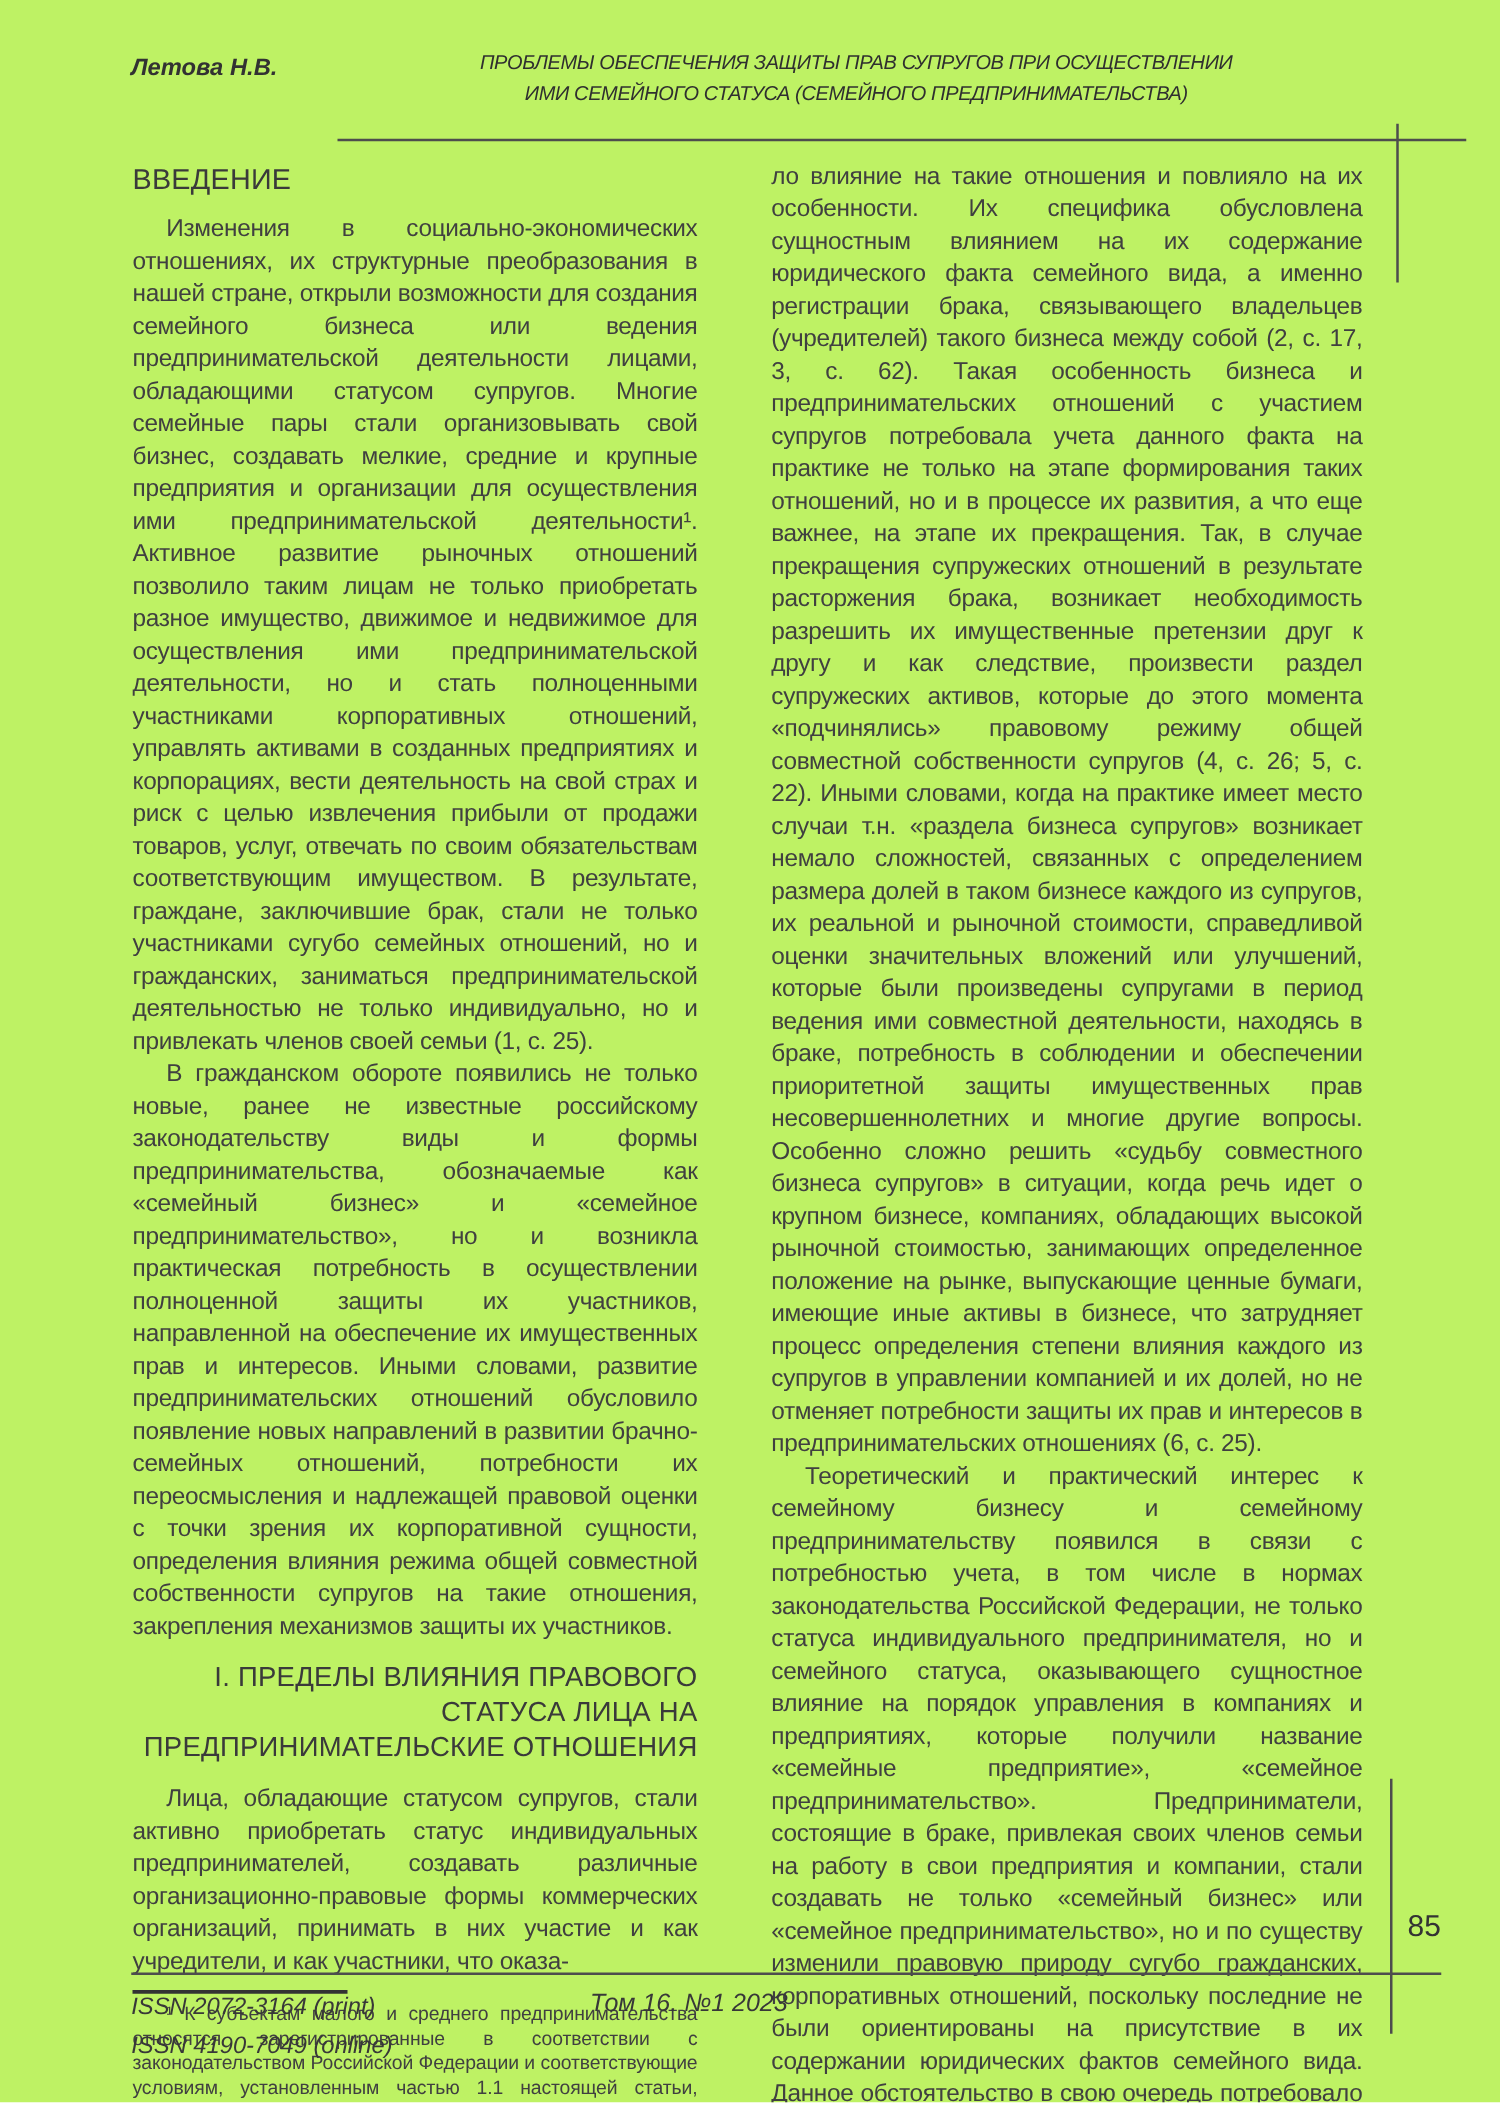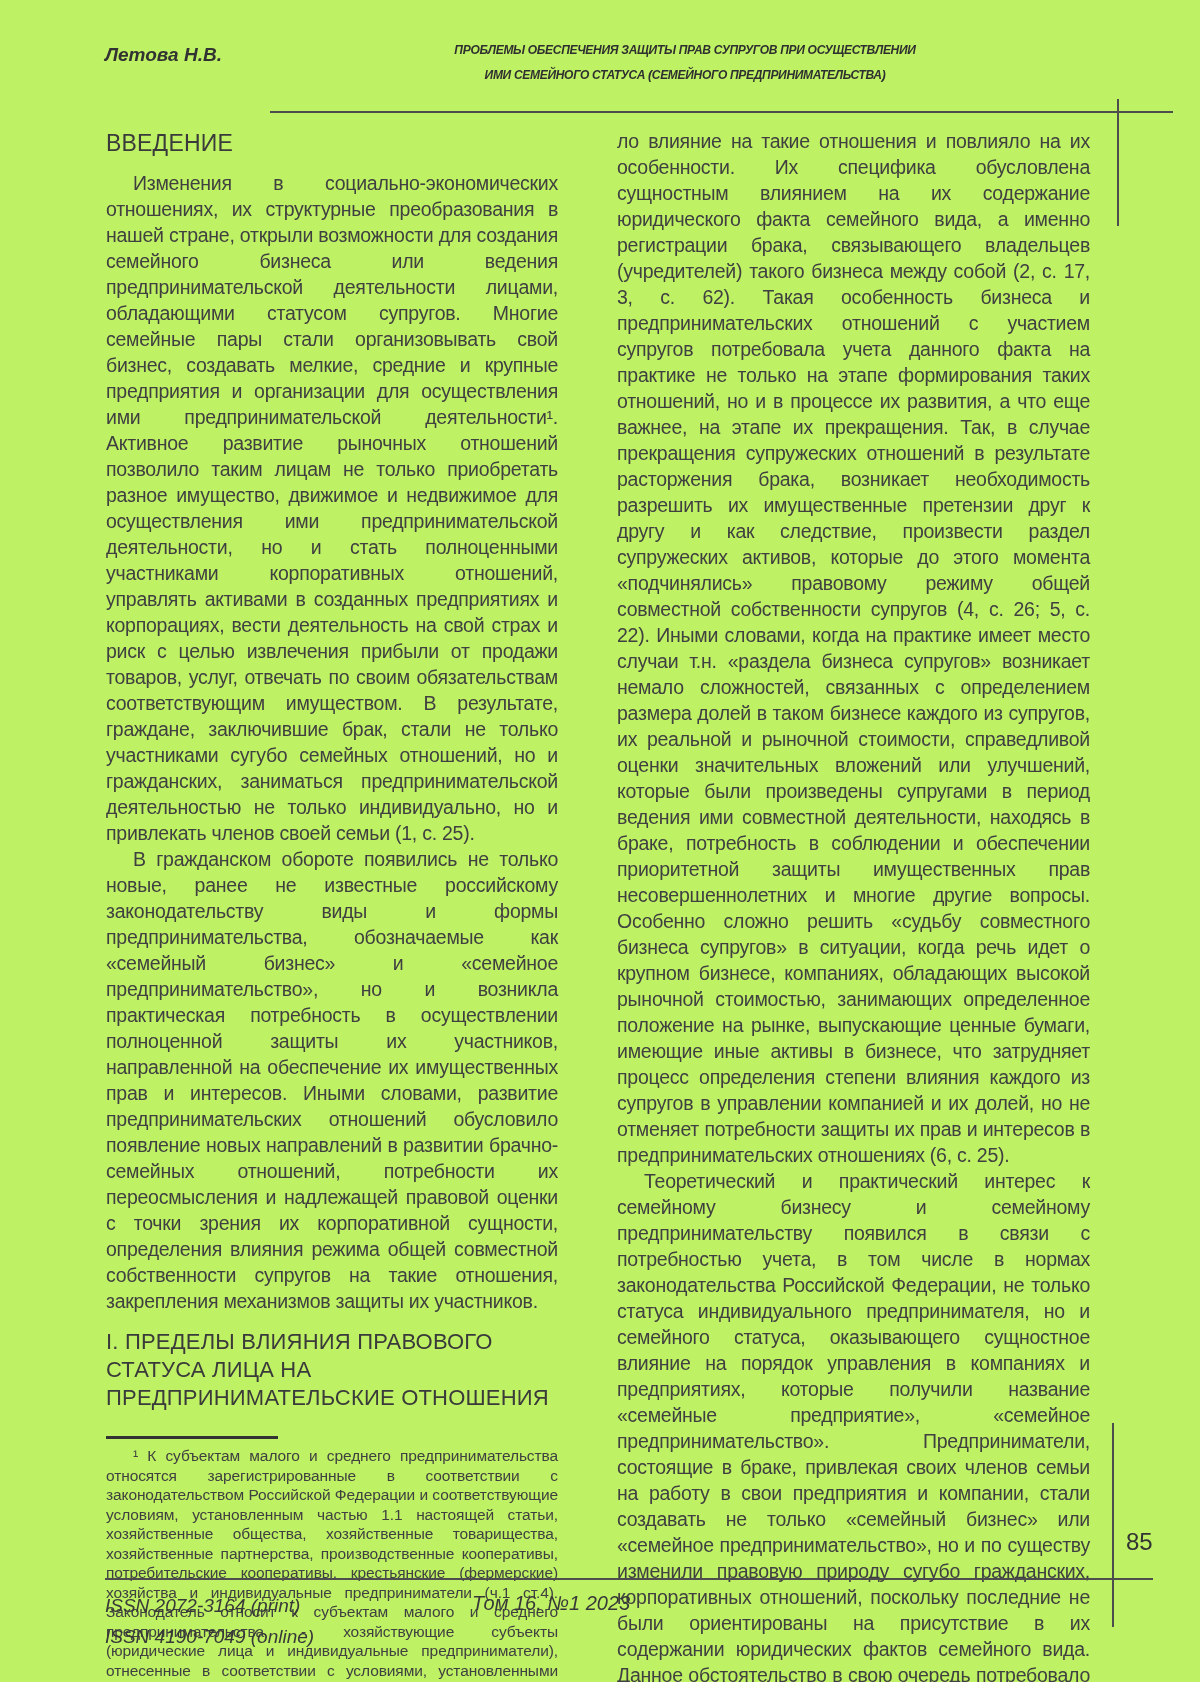--- a/index.html
+++ b/index.html
@@ -11,22 +11,22 @@
     color:#3e3e3e;
     overflow:hidden;
   }
   
   .author{
     position:absolute;left:105px;top:44px;
     font-style:italic;font-weight:bold;font-size:19px;color:#323232;
   }
   .title{
     position:absolute;left:300px;top:38px;width:770px;
-    text-align:center;font-style:italic;font-weight:bold;
-    font-size:12px;line-height:25px;color:#2f2f2f;letter-spacing:-0.3px;
+    text-align:center;font-style:italic;font-weight:normal;
+    font-size:16px;line-height:25px;color:#2f2f2f;letter-spacing:-0.3px;
   }
   .rule{position:absolute;background:#4d4d4d;}
   .rule-header{left:270px;top:111px;width:903px;height:2px;}
   .tick-top{left:1117px;top:99px;width:2px;height:127px;}
   .rule-footer{left:105px;top:1578px;width:1048px;height:2px;}
   .tick-bottom{left:1112px;top:1423px;width:2px;height:204px;}
   
   .col{
     position:absolute;top:128px;
     font-size:19.5px;line-height:26px;letter-spacing:-0.25px;
@@ -34,21 +34,21 @@
   }
   .col-left{left:106px;width:452px;height:1434px;display:flex;flex-direction:column;}
   .col-right{left:617px;width:473px;}
   .col p{margin:0;text-indent:27px;}
   .col p.no-indent{text-indent:0;}
   h2{
     font-weight:normal;color:#3a3a3a;letter-spacing:0.2px;
     text-align:left;
   }
   .h-intro{font-size:23px;margin:2px 0 14px 0;line-height:26px;}
-  .h-section{font-size:22px;line-height:28px;margin:14px 0 14px 0;}
+  .h-section{font-size:22px;line-height:28px;margin:14px 0 14px 0;text-align:right;}
   
   .footnote-wrap{margin-top:auto;padding-top:10px;}
   .footnote-sep{width:172px;height:3px;background:#333333;margin:0 0 7px 0;}
   .footnote{
     font-size:15.5px;line-height:19.5px;letter-spacing:-0.1px;
     text-align:justify;color:#404040;text-indent:18px;margin:0;
   }
   
   .footer-item{position:absolute;font-style:italic;font-size:19px;color:#383838;}
   .issn-block{left:105px;top:1590px;line-height:31px;}
@@ -70,20 +70,21 @@
     <div>ИМИ СЕМЕЙНОГО СТАТУСА (СЕМЕЙНОГО ПРЕДПРИНИМАТЕЛЬСТВА)</div>
   </div>
   <div class="rule rule-header"></div>
   <div class="rule tick-top"></div>
 
   <div class="col col-left">
     <h2 class="h-intro">ВВЕДЕНИЕ</h2>
     <p>Изменения в социально-экономических отношениях, их структурные преобразования в нашей стране, открыли возможности для создания семейного бизнеса или ведения предпринимательской деятельности лицами, обладающими статусом супругов. Многие семейные пары стали организовывать свой бизнес, создавать мелкие, средние и крупные предприятия и организации для осуществления ими предпринимательской деятельности¹. Активное развитие рыночных отношений позволило таким лицам не только приобретать разное имущество, движимое и недвижимое для осуществления ими предпринимательской деятельности, но и стать полноценными участниками корпоративных отношений, управлять активами в созданных предприятиях и корпорациях, вести деятельность на свой страх и риск с целью извлечения прибыли от продажи товаров, услуг, отвечать по своим обязательствам соответствующим имуществом. В результате, граждане, заключившие брак, стали не только участниками сугубо семейных отношений, но и гражданских, заниматься предпринимательской деятельностью не только индивидуально, но и привлекать членов своей семьи (1, с. 25).</p>
     <p>В гражданском обороте появились не только новые, ранее не известные российскому законодательству виды и формы предпринимательства, обозначаемые как «семейный бизнес» и «семейное предпринимательство», но и возникла практическая потребность в осуществлении полноценной защиты их участников, направленной на обеспечение их имущественных прав и интересов. Иными словами, развитие предпринимательских отношений обусловило появление новых направлений в развитии брачно-семейных отношений, потребности их переосмысления и надлежащей правовой оценки с точки зрения их корпоративной сущности, определения влияния режима общей совместной собственности супругов на такие отношения, закрепления механизмов защиты их участников.</p>
     <h2 class="h-section">I. ПРЕДЕЛЫ ВЛИЯНИЯ ПРАВОВОГО СТАТУСА ЛИЦА НА ПРЕДПРИНИМАТЕЛЬСКИЕ ОТНОШЕНИЯ</h2>
+    <p>Лица, обладающие статусом супругов, стали активно приобретать статус индивидуальных предпринимателей, создавать различные организационно-правовые формы коммерческих организаций, принимать в них участие и как учредители, и как участники, что оказа-</p>
     <div class="footnote-wrap">
       <div class="footnote-sep"></div>
       <p class="footnote">¹ К субъектам малого и среднего предпринимательства относятся зарегистрированные в соответствии с законодательством Российской Федерации и соответствующие условиям, установленным частью 1.1 настоящей статьи, хозяйственные общества, хозяйственные товарищества, хозяйственные партнерства, производственные кооперативы, потребительские кооперативы, крестьянские (фермерские) хозяйства и индивидуальные предприниматели (ч.1 ст.4). Законодатель относит к субъектам малого и среднего предпринимательства - хозяйствующие субъекты (юридические лица и индивидуальные предприниматели), отнесенные в соответствии с условиями, установленными настоящим Федеральным законом, к малым предприятиям, в том числе к микропредприятиям, и средним предприятиям, сведения о которых внесены в единый реестр субъектов малого и среднего предпринимательства, ст. 3 //  Федеральный закон от 24.07.2007 N 209-ФЗ (ред. от 02.07.2021) "О развитии малого и среднего предпринимательства в Российской Федерации" (с изм. и доп., вступ. в силу с 13.07.2021) // Собрание законодательства РФ.2007, N 31, ст. 4006.</p>
     </div>
   </div>
 
   <div class="col col-right">
     <p class="no-indent">ло влияние на такие отношения и повлияло на их особенности.  Их специфика обусловлена сущностным влиянием на их содержание юридического факта семейного вида, а именно регистрации брака, связывающего владельцев (учредителей) такого бизнеса между собой (2, с. 17, 3, с. 62). Такая особенность бизнеса и предпринимательских отношений с участием супругов потребовала учета данного факта на практике не только на этапе формирования таких отношений, но и в процессе их развития, а что еще важнее, на этапе их прекращения. Так, в случае прекращения супружеских отношений в результате расторжения брака, возникает необходимость разрешить их имущественные претензии друг к другу и как следствие, произвести раздел супружеских активов, которые до этого момента «подчинялись» правовому режиму общей совместной собственности супругов (4, с. 26; 5, с. 22). Иными словами, когда на практике имеет место случаи т.н. «раздела бизнеса супругов» возникает немало сложностей, связанных с определением размера долей в таком бизнесе каждого из супругов, их реальной и рыночной стоимости, справедливой оценки значительных вложений или улучшений, которые были произведены супругами в период ведения ими совместной деятельности, находясь в браке, потребность в соблюдении и обеспечении приоритетной защиты имущественных прав несовершеннолетних и  многие другие вопросы. Особенно сложно решить «судьбу  совместного бизнеса супругов» в ситуации, когда речь идет о крупном бизнесе, компаниях, обладающих высокой рыночной стоимостью, занимающих определенное положение на рынке, выпускающие ценные бумаги, имеющие иные  активы в бизнесе, что затрудняет процесс определения степени влияния каждого из супругов в управлении компанией и их долей, но не отменяет потребности защиты их прав и интересов в предпринимательских отношениях (6, с. 25).</p>
     <p>Теоретический и практический интерес к семейному бизнесу и семейному предпринимательству появился в связи с потребностью учета, в том числе в нормах законодательства Российской Федерации, не только статуса индивидуального предпринимателя, но и семейного статуса, оказывающего сущностное влияние на порядок управления в компаниях и предприятиях, которые получили название «семейные предприятие», «семейное предпринимательство». Предприниматели, состоящие в браке, привлекая своих членов семьи на работу в свои предприятия и компании, стали создавать не только «семейный бизнес» или «семейное предпринимательство», но и по существу изменили правовую природу сугубо гражданских, корпоративных отношений, поскольку последние не были ориентированы на присутствие в их содержании юридических фактов семейного вида. Данное обстоятельство в свою очередь потребовало «некоторой синхронизации» на практике норм корпоративного и семейного вида между собой, с одновременной потребностью в сохранении необходимого паритета и соблюдения публичных и частных интересов в таких отношениях.</p>
 

